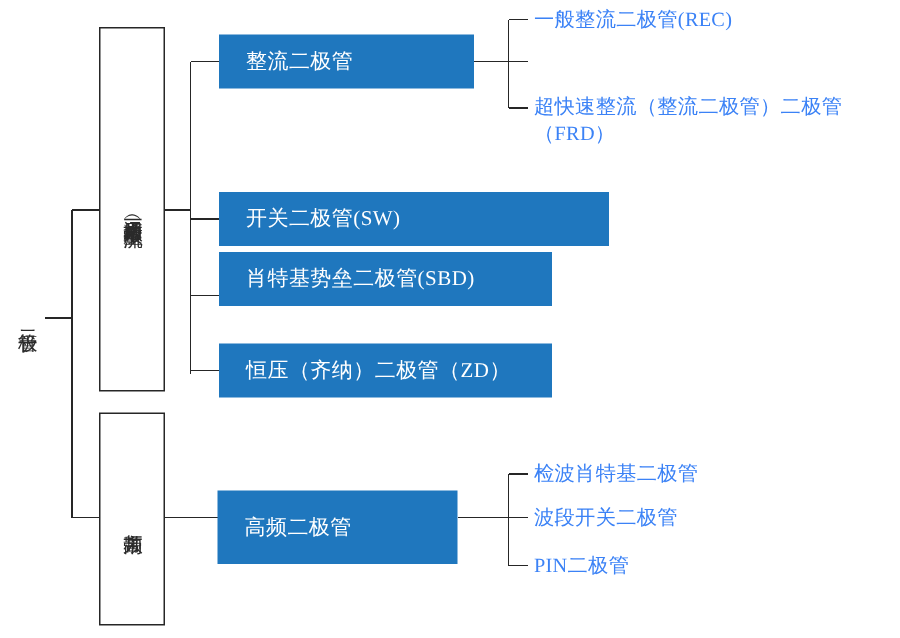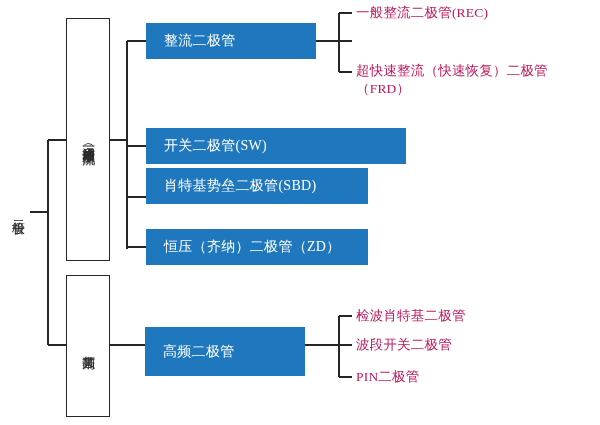--- a/index.html
+++ b/index.html
@@ -61,21 +61,21 @@
     display: flex;
     align-items: center;
     color: #ffffff;
     font-size: 14px;
     letter-spacing: 0.3px;
     padding-left: 18px;
     white-space: nowrap;
   }
   .leaf {
     position: absolute;
-    color: #be185d;
+    color: #3b82f6;
     font-size: 13.5px;
     line-height: 1.25;
     letter-spacing: 0.2px;
     white-space: nowrap;
   }
 </style>
 </head>
 <body>
 
 <div id="diagram-root">
@@ -125,20 +125,20 @@
 
   <div class="bluebox" style="left:146px; top:128px; width:260px; height:36px;">开关二极管(SW)</div>
 
   <div class="bluebox" style="left:146px; top:168px; width:222px; height:36px;">肖特基势垒二极管(SBD)</div>
 
   <div class="bluebox" style="left:146px; top:229px; width:222px; height:36px;">恒压（齐纳）二极管（ZD）</div>
 
   <div class="bluebox" style="left:145px; top:327px; width:160px; height:49px;">高频二极管</div>
 
   <div class="leaf" style="left:356px; top:5px;">一般整流二极管(REC)</div>
-  <div class="leaf" style="left:356px; top:63px;">超快速整流（快速恢复）二极管</div>
+  <div class="leaf" style="left:356px; top:63px;">超快速整流（整流二极管）二极管</div>
   <div class="leaf" style="left:356px; top:81px;">（FRD）</div>
 
   <div class="leaf" style="left:356px; top:308px;">检波肖特基二极管</div>
   <div class="leaf" style="left:356px; top:337px;">波段开关二极管</div>
   <div class="leaf" style="left:356px; top:369px;text-align:center;">PIN二极管</div>
 
 </div>
 
 </body></html>

